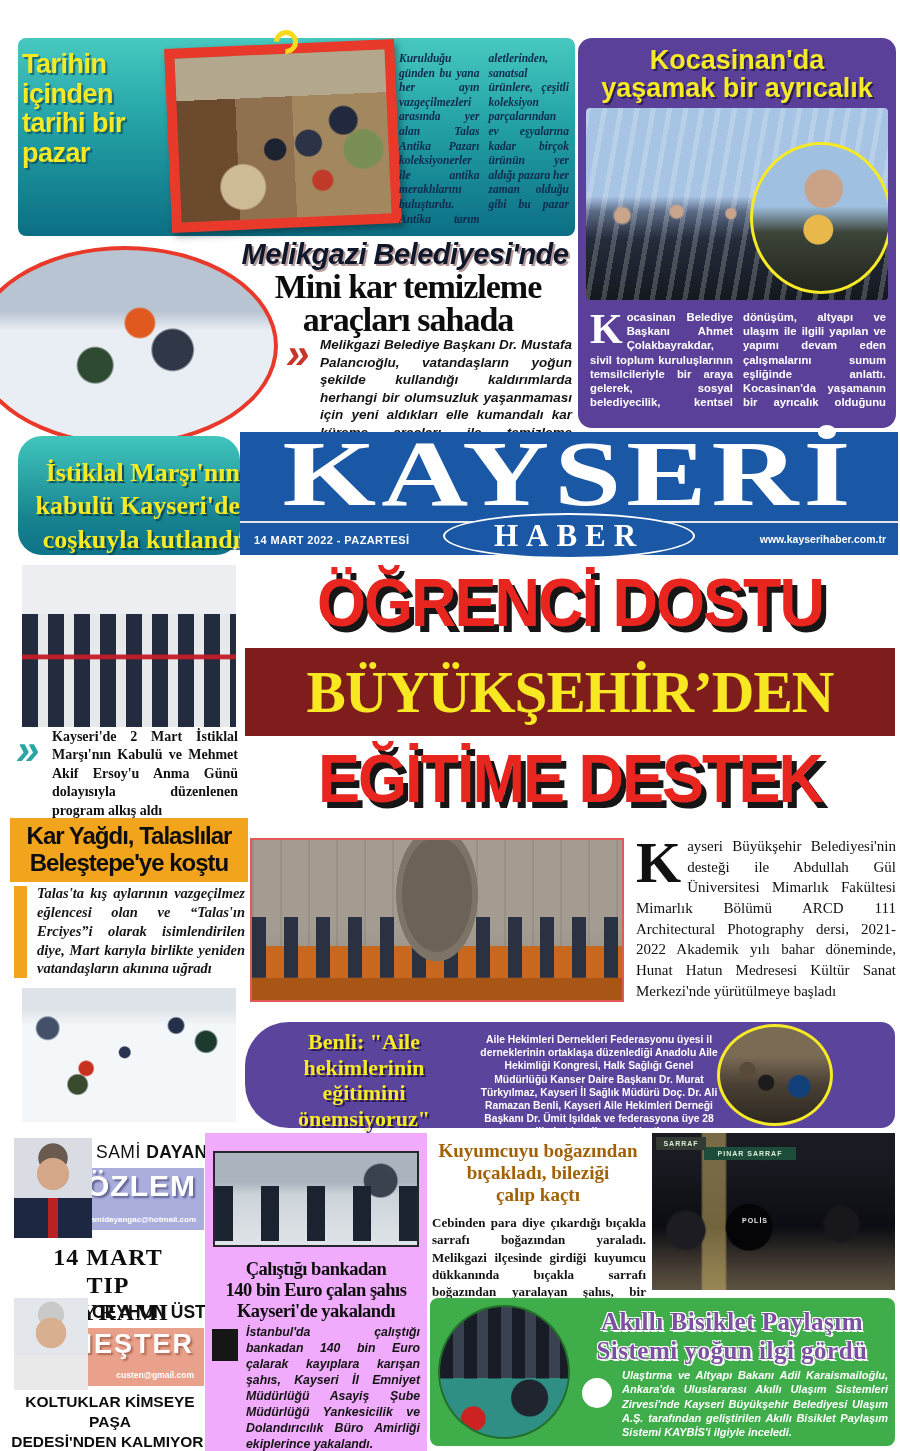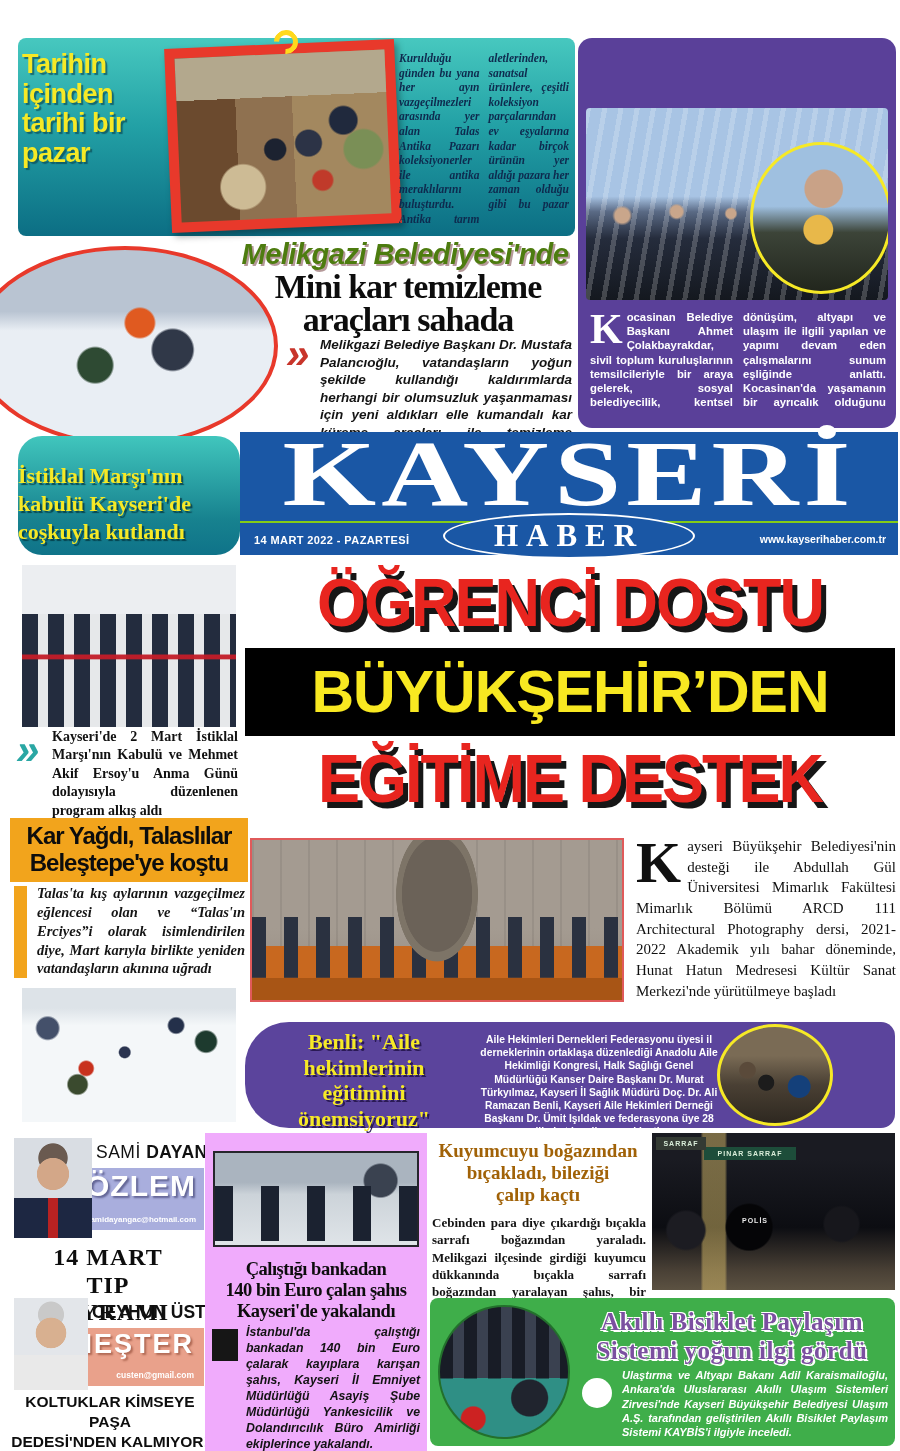--- a/index.html
+++ b/index.html
@@ -64,41 +64,41 @@
   
   #melik-circle { left:-28px; top:246px; width:306px; height:200px; border-radius:50%;
     border:4px solid #e8392b; overflow:hidden;
     background:
       radial-gradient(circle at 55% 38%, #e05a20 0 7%, transparent 8%),
       radial-gradient(circle at 66% 52%, #303848 0 9%, transparent 10%),
       radial-gradient(circle at 40% 60%, #2e4a33 0 8%, transparent 9%),
       linear-gradient(180deg,#b9c4d2 0 32%, #e9eef4 42% 100%); }
   #melik-kicker { left:232px; top:238px; width:346px; text-align:center;
     font-style:italic; font-weight:bold; font-size:29px; letter-spacing:-.5px;
-    color:#4d7c0f; text-shadow:2px 2px 0 rgba(70,0,0,.4); }
+    color:#0f172a; text-shadow:2px 2px 0 rgba(70,0,0,.4); }
   #melik-headline { left:240px; top:270px; width:336px; text-align:center;
     font-family:"Liberation Serif",serif; font-weight:bold; font-size:34px;
     line-height:.98; color:#0d0d0d; letter-spacing:-1px; }
   .chev { font-style:italic; font-weight:bold; }
   .chev::before { content:"»"; }
   #melik-chev { left:286px; top:330px; font-size:42px; color:#c8352b; }
   #melik-body { left:320px; top:336px; width:252px; font-style:italic; font-weight:bold;
     font-size:13.5px; line-height:1.3; text-align:justify; color:#141414; }
 
   
   #istiklal-box { left:18px; top:436px; width:222px; height:119px; border-radius:24px;
     background:linear-gradient(180deg,#41c6bd 0%, #17828f 70%, #0f7389 100%); }
-  #istiklal-text { position:absolute; left:0; top:26px; width:100%; text-align:left;
-    font-family:"Liberation Serif",serif; font-weight:bold; font-size:22px; line-height:1.28;
+  #istiklal-text { position:absolute; left:0; top:20px; width:100%; text-align:right;
+    font-family:"Liberation Serif",serif; font-weight:bold; font-size:26px; line-height:1.28;
     color:#f6e926; text-shadow:2px 2px 1px rgba(0,48,58,.75); }
   #mast { left:240px; top:432px; width:658px; height:123px; background:#1a57a5; }
   #mast-title { position:absolute; left:0; right:0; top:-13px; text-align:center;
     font-family:"Liberation Serif",serif; font-weight:bold; font-size:94px; color:#fff;
     letter-spacing:4px; transform:scaleX(1.28); transform-origin:center; }
-  #mast-strip { position:absolute; left:0; bottom:0; width:100%; height:34px; border-top:2px solid #84cc16; }
+  #mast-strip { position:absolute; left:0; bottom:0; width:100%; height:34px; border-top:2px solid #e5e5e5; }
   #mast-date { position:absolute; left:14px; bottom:9px; font-size:11px; font-weight:bold;
     color:#fff; letter-spacing:.4px; }
   #mast-oval { position:absolute; left:50%; transform:translateX(-50%); bottom:-4px; width:252px; height:46px;
     border:2px solid #fff; border-radius:50%; background:#1a57a5; text-align:center;
     font-family:"Liberation Serif",serif; font-weight:bold; font-size:31px; letter-spacing:8px;
     color:#fff; line-height:42px; }
   #mast-site { position:absolute; right:12px; bottom:10px; font-size:10.5px; font-weight:bold; color:#fff; }
 
   
   #ribbon-photo { left:22px; top:565px; width:214px; height:162px;
@@ -107,21 +107,21 @@
       repeating-linear-gradient(90deg, #232c3e 0 16px, #e6e8ea 16px 26px),
       linear-gradient(180deg,#eceef1 0 100%);
     background-size:100% 100%, 100% 70%, 100% 100%;
     background-position:0 0, 0 100%, 0 0; background-repeat:no-repeat; }
   #cap-chev { left:16px; top:726px; font-size:42px; color:#2aa7a4; }
   #istiklal-caption { left:52px; top:728px; width:186px; font-family:"Liberation Serif",serif;
     font-weight:bold; font-size:14px; line-height:1.32; text-align:justify; color:#111; }
   .lead-red { width:650px; text-align:center; font-weight:bold; font-size:63px; letter-spacing:-2px;
     color:#e8251f; text-shadow:5px 5px 0 #161616; transform:scaleY(1.1); }
   #lead1 { left:245px; top:566px; }
-  #lead-bar { left:245px; top:648px; width:650px; height:88px; background:#000000; }
+  #lead-bar { left:245px; top:648px; width:650px; height:88px; background:#7f1d1d;font-family:Liberation Serif, serif; }
   #lead2 { width:100%; text-align:center; line-height:88px; font-weight:bold; font-size:59px;
     letter-spacing:-1px; color:#f8e821; }
   #lead3 { left:245px; top:742px; }
 
   
   #kar-head-box { left:10px; top:818px; width:238px; height:64px; background:#f2a41c;
     text-align:center; padding-top:5px; }
   #kar-head { font-weight:bold; font-size:24px; line-height:1.12; color:#0d0d0d; letter-spacing:-1px; }
   #kar-bar { left:14px; top:886px; width:13px; height:92px; background:#f2a41c; }
   #kar-body { left:37px; top:884px; width:208px; font-family:"Liberation Serif",serif;
@@ -263,20 +263,22 @@
   <div class="abs" id="antika-box">
     <div id="antika-headline">Tarihin içinden tarihi bir pazar</div>
     <div id="antika-frame">
       <div id="antika-photo" class="photo"></div>
     </div>
     <div id="antika-hook"></div>
     <div id="antika-body">Kurulduğu günden bu yana her ayın vazgeçilmezleri arasında yer alan Talas Antika Pazarı koleksiyonerler ile antika meraklılarını buluşturdu. Antika tarım aletlerinden, sanatsal ürünlere, çeşitli koleksiyon parçalarından ev eşyalarına kadar birçok ürünün yer aldığı pazara her zaman olduğu gibi bu pazar günü de yoğun ilgi gördü</div>
   </div>
 
   <div class="abs" id="koca-box">
+    <div id="koca-headline" class="pre">Kocasinan'da
+yaşamak bir ayrıcalık</div>
     <div id="koca-photo" class="photo">
       <div id="koca-inset"></div>
     </div>
     <div id="koca-body">
       <span class="dc-white">K</span><span>ocasinan Belediye Başkanı Ahmet Çolakbayrakdar, sivil toplum kuruluşlarının temsilcileriyle bir araya gelerek, sosyal belediyecilik, kentsel dönüşüm, altyapı ve ulaşım ile ilgili yapılan ve yapımı devam eden çalışmalarını sunum eşliğinde anlattı. Kocasinan'da yaşamanın bir ayrıcalık olduğunu vurgulayan Başkan Çolakbayrakdar, yapılan hizmetlerle Kocasinan'ı her alanda hizmetin merkezi konumuna getirdiklerini söyledi</span>
     </div>
   </div>
 
   <div class="abs photo" id="melik-circle"></div>
   <div class="abs" id="melik-kicker">Melikgazi Belediyesi'nde</div>

